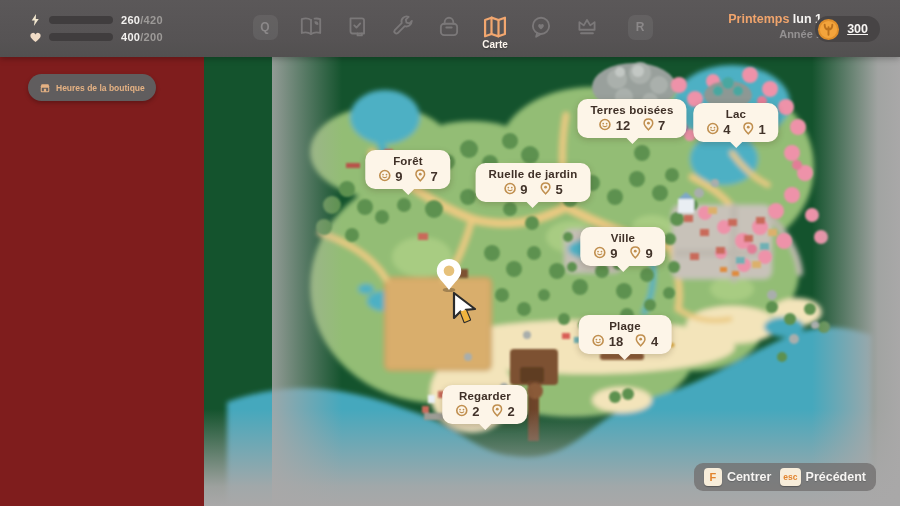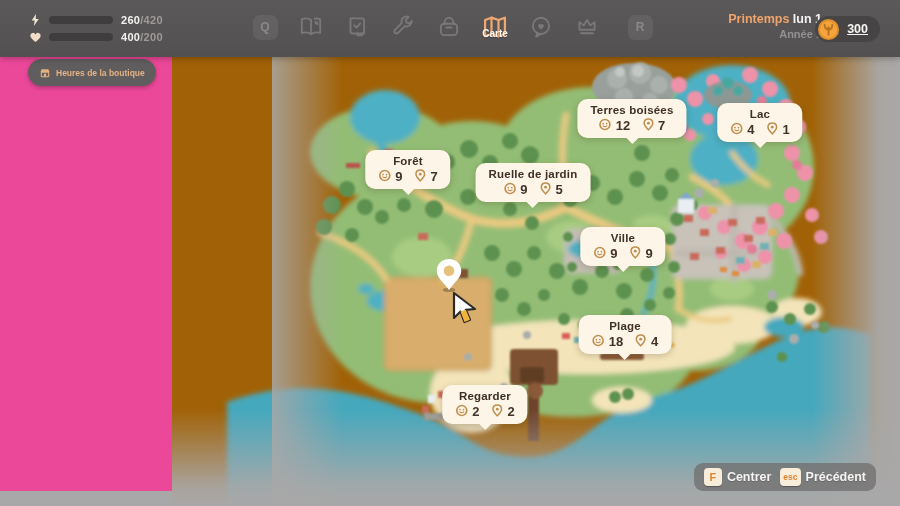--- a/index.html
+++ b/index.html
@@ -18,40 +18,40 @@
   .bar-fill { height:100%; border-radius:5px; }
   .bar-fill.energy { background:linear-gradient(180deg,#3cf0b4,#23d89a); }
   .bar-fill.health { background:linear-gradient(180deg,#ddf49a,#cdea84); }
   .vital-text { margin-left:8px; font-size:11px; font-weight:bold; color:#f3f1ef; letter-spacing:0.3px; }
   .vital-text .max { color:#9d9a98; }
 
   .nav-icon { position:absolute; top:13px; width:28px; height:28px; display:flex; align-items:center; justify-content:center; }
   .keycap-dim { width:25px; height:25px; border-radius:7px; background:rgba(255,255,255,0.07);
     display:flex; align-items:center; justify-content:center;
     font-size:12px; font-weight:bold; color:#8b8889; }
-  .tab-label { position:absolute; top:28px; width:60px; text-align:center; font-size:10px; font-weight:bold; color:#fdf6ee; text-shadow:0 1px 2px rgba(0,0,0,0.3); }
+  .tab-label { position:absolute; top:39px; width:60px; text-align:center; font-size:10px; font-weight:bold; color:#fdf6ee; text-shadow:0 1px 2px rgba(0,0,0,0.3); }
 
   .date-block { position:absolute; right:78px; top:12px; text-align:right; line-height:15px; }
   .date-line1 { font-size:12.5px; font-weight:bold; }
   .date-season { color:#f0a46c; }
   .date-day { color:#f5f3f1; }
   .date-line2 { font-size:11px; font-weight:bold; color:#949192; }
   .money-pill { position:absolute; right:20px; top:16px; height:26px; min-width:58px;
     background:#474445; border-radius:14px; display:flex; align-items:center; padding:2px; }
   .money-amount { color:#f7f5f3; font-size:12.5px; font-weight:bold; padding:0 10px 0 7px;text-decoration:underline; }
 
   
-  .sidebar { position:absolute; left:0; top:42px; width:172px; height:449px; background:#ec4899; z-index:20; }
+  .sidebar { position:absolute; left:0; top:57px; width:204px; height:449px; background:#7f1d1d; z-index:20; }
   .shop-hours-btn { position:absolute; left:28px; top:17px; height:27px; padding:0 11px;
     background:#605d5e; border-radius:14px; display:flex; align-items:center; gap:5px;
     box-shadow:0 2px 4px rgba(0,0,0,0.25); cursor:pointer; }
   .shop-hours-btn span { font-size:8.5px; font-weight:bold; color:#e4b183; white-space:nowrap; }
 
   
-  .map-area { position:absolute; left:172px; top:57px; width:728px; height:449px; background:#a16207; overflow:hidden; }
+  .map-area { position:absolute; left:172px; top:57px; width:728px; height:449px; background:#14532d; overflow:hidden; }
   .island-svg { position:absolute; left:0; top:0; }
 
   
   .bubble { position:absolute; transform:translateX(-50%); background:#fdf5e8; border-radius:10px;
     padding:5px 13px 5px; text-align:center; box-shadow:0 2px 6px rgba(60,40,20,0.22); white-space:nowrap; z-index:10; cursor:pointer; }
   .bubble:after { content:""; position:absolute; left:50%; bottom:-6px; transform:translateX(-50%);
     border-left:7px solid transparent; border-right:7px solid transparent; border-top:7px solid #fdf5e8; }
   .bubble-title { font-size:11.5px; font-weight:bold; color:#3f3027; letter-spacing:0.2px; }
   .bubble-counts { display:flex; align-items:center; justify-content:center; gap:12px; margin-top:2px; }
   .count-pair { display:flex; align-items:flex-start; gap:4px; }
@@ -468,21 +468,21 @@
         <span class="count-pair">
             <svg width="12" height="13" viewBox="0 0 12 13">
               <path d="M6,1 C3.4,1 1.7,2.9 1.7,5.3 C1.7,7.7 4,9.7 6,11.8 C8,9.7 10.3,7.7 10.3,5.3 C10.3,2.9 8.6,1 6,1 Z" fill="none" stroke="#c08f4f" stroke-width="1.5"></path>
               <circle cx="6" cy="5.2" r="1.4" fill="#c08f4f"></circle>
             </svg>
             <span class="count-num">7</span>
           </span>
       </div>
     </div>
 
-    <div class="bubble" style="left:588px; top:46px;">
+    <div class="bubble" style="left:564px; top:46px;">
       <div class="bubble-title">Lac</div>
       <div class="bubble-counts">
         <span class="count-pair">
             <svg width="13" height="13" viewBox="0 0 12 12">
               <circle cx="6" cy="6" r="4.6" fill="none" stroke="#c08f4f" stroke-width="1.5"></circle>
               <circle cx="4.4" cy="5.1" r="0.8" fill="#c08f4f"></circle>
               <circle cx="7.6" cy="5.1" r="0.8" fill="#c08f4f"></circle>
               <path d="M4.2,7.3 Q6,8.8 7.8,7.3" fill="none" stroke="#c08f4f" stroke-width="1.1" stroke-linecap="round"></path>
             </svg>
             <span class="count-num">4</span>

